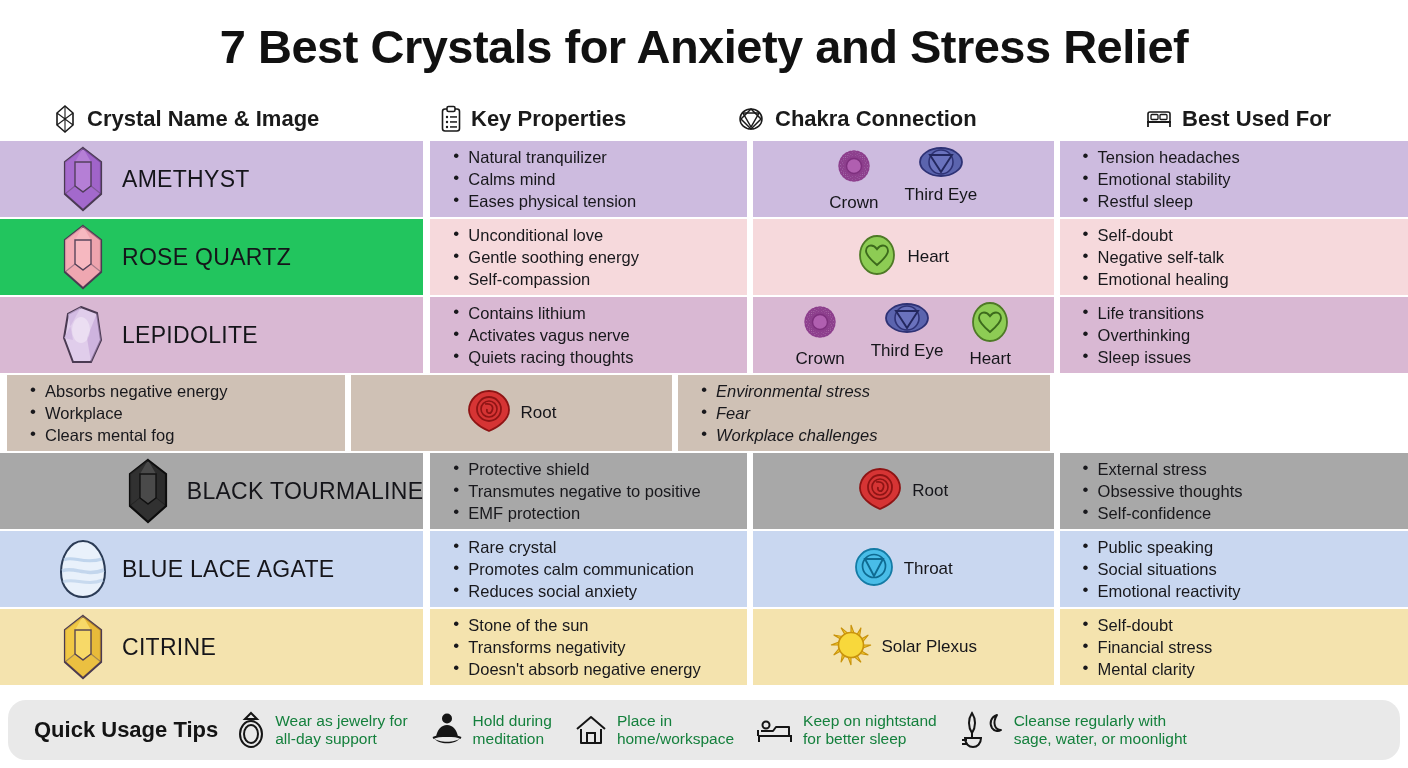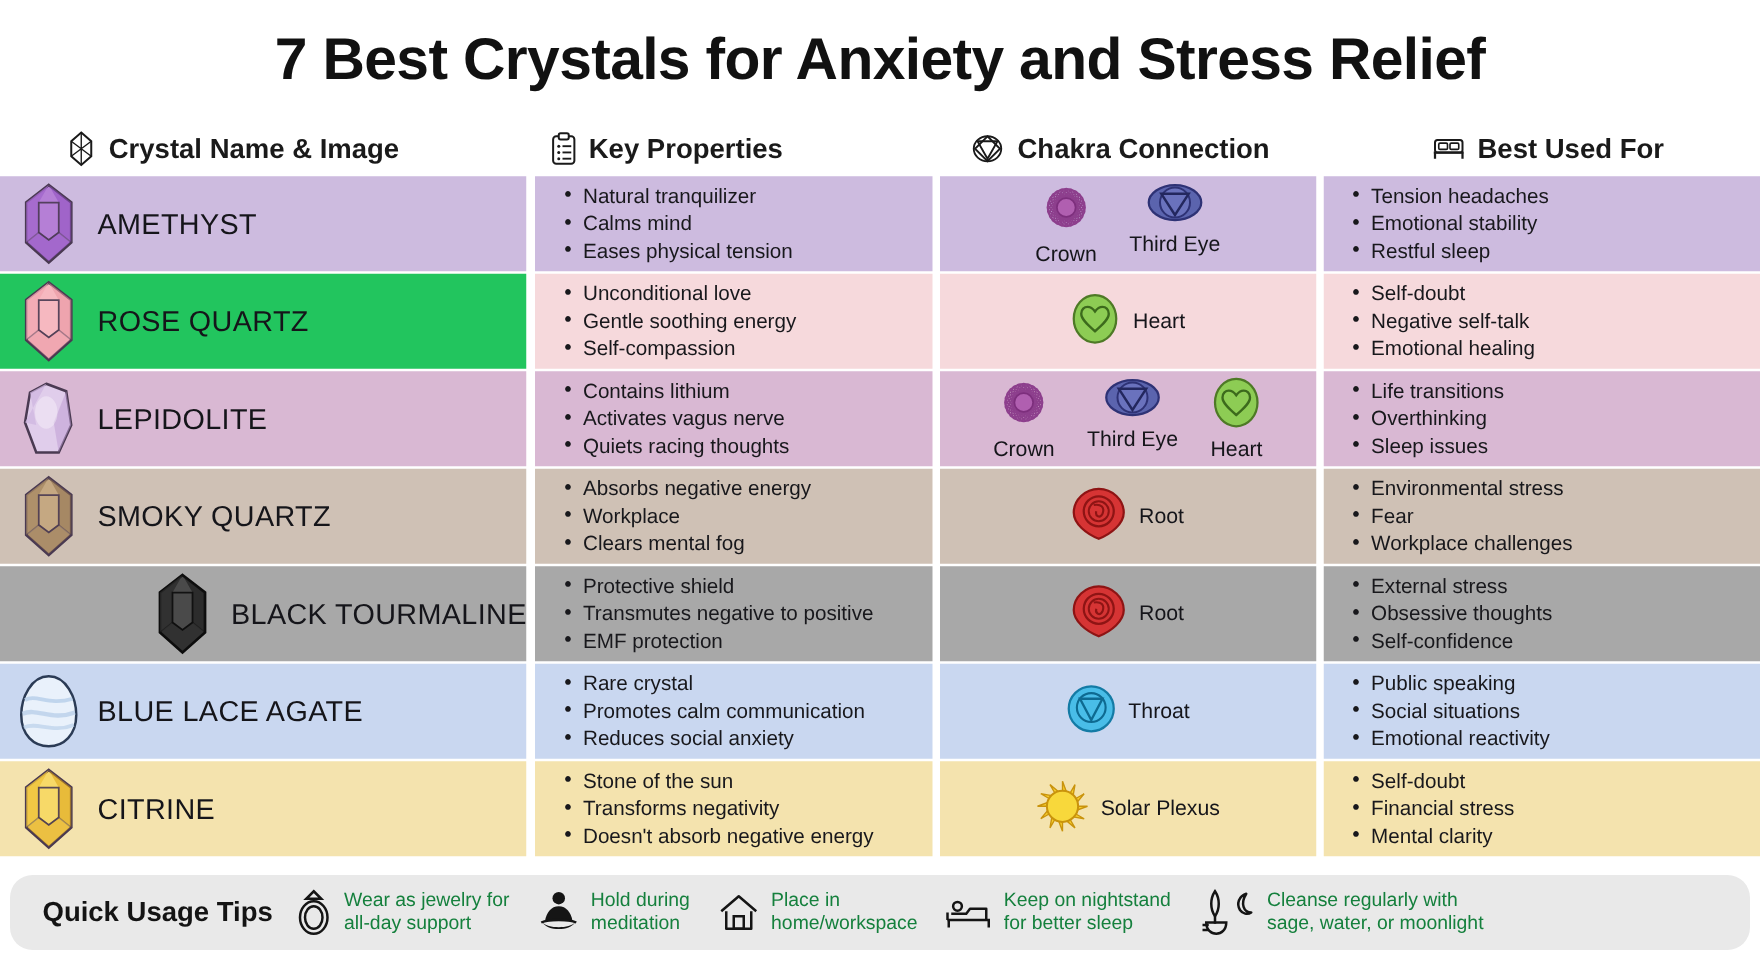--- a/index.html
+++ b/index.html
@@ -40,40 +40,40 @@
     gap: 9px;
     font-size: 22px;
     font-weight: 600;
     color: #1a1a1a;
     white-space: nowrap;
     height: 42px;
   }
   .col-head .hicon { display:flex; align-items:center; }
   .ch0 { left: 52px; }
   .ch1 { left: 440px; }
-  .ch2 { left: 775px; }
+  .ch2 { left: 736px; }
   .ch3 { left: 1145px; }
 
   
   .table {
     position: absolute;
     top: 141px; left: 0;
     width: 1408px;
   }
   .row {
     position: relative;
     display: flex;
     height: 76px;
     margin-bottom: 2px;
   }
   .cell {
     height: 76px;
     position: relative;
   }
-  .c-name   { width: 449px; display:flex; align-items:center; }
+  .c-name   { width: 449px; display:flex; align-items:center;padding-left:44px; }
   .gap      { width: 7px; background:#ffffff; flex:0 0 7px; }
   .c-props  { width: 338px; display:flex; align-items:center; }
   .gap2     { width: 6px; background:#ffffff; flex:0 0 6px; }
   .c-chakra { width: 321px; display:flex; align-items:center; justify-content:center; }
   .gap3     { width: 6px; background:#ffffff; flex:0 0 6px; }
   .c-used   { width: 372px; display:flex; align-items:center; }
 
   .crystal-img {
     width: 78px;
     flex: 0 0 78px;
@@ -395,32 +395,20 @@
         <div class="gap3"></div>
         <div class="cell c-used" style="background: rgb(217, 184, 211);">
           <ul class="bullets">
             <li>Life transitions</li>
             <li>Overthinking</li>
             <li>Sleep issues</li>
           </ul>
         </div>
       </div>
       <div class="row">
-        <div class="cell c-name" style="background: rgb(207, 193, 181);">
-          <span class="crystal-img">
-            <svg width="52" height="66" viewBox="0 0 52 66">
-    <polygon points="26,2 44,16 44,48 26,64 8,48 8,16" fill="#c5a882" stroke="#4a3a52" stroke-width="2.2"></polygon>
-    <polygon points="26,2 8,16 8,48 18,40 18,16" fill="#a88a64" opacity=".8"></polygon>
-    <polygon points="26,2 44,16 44,48 34,40 34,16" fill="#8c6d4d" opacity=".55"></polygon>
-    <polygon points="18,16 34,16 34,40 26,46 18,40" fill="#c5a882" opacity=".9" stroke="#4a3a52" stroke-width="1.4"></polygon>
-    <polygon points="8,48 26,64 44,48 34,40 26,46 18,40" fill="#8c6d4d" opacity=".45" stroke="#4a3a52" stroke-width="1.2"></polygon>
-  </svg>
-          </span>
-          <span class="crystal-name">SMOKY QUARTZ</span>
-        </div>
         <div class="gap"></div>
         <div class="cell c-props" style="background: rgb(207, 193, 181);">
           <ul class="bullets">
             <li>Absorbs negative energy</li>
             <li>Workplace</li>
             <li>Clears mental fog</li>
           </ul>
         </div>
         <div class="gap2"></div>
         <div class="cell c-chakra" style="background: rgb(207, 193, 181);">
@@ -430,21 +418,21 @@
       <path d="M22,2 C33,2 42,11 42,21 C42,30 32,38 22,42 C12,38 2,30 2,21 C2,11 11,2 22,2 Z" fill="#d63434" stroke="#8e1414" stroke-width="1.8"></path>
       <circle cx="22" cy="20" r="12" fill="none" stroke="#8e1414" stroke-width="1.8"></circle>
       <circle cx="22" cy="20" r="8" fill="none" stroke="#8e1414" stroke-width="1.6"></circle>
       <path d="M18,15 C24,14 27,17 25,22 C23,26 19,24 20,20" fill="none" stroke="#8e1414" stroke-width="1.7"></path>
     </svg></span>
               <span class="chakra-label">Root</span>
             </div>
           </div>
         </div>
         <div class="gap3"></div>
-        <div class="cell c-used" style="background: rgb(207, 193, 181);">
+        <div class="cell c-used" style="background: rgb(207, 193, 181); font-style: italic;">
           <ul class="bullets">
             <li>Environmental stress</li>
             <li>Fear</li>
             <li>Workplace challenges</li>
           </ul>
         </div>
       </div>
       <div class="row">
         <div class="cell c-name" style="background: rgb(168, 168, 168); justify-content: flex-end;">
           <span class="crystal-img">

